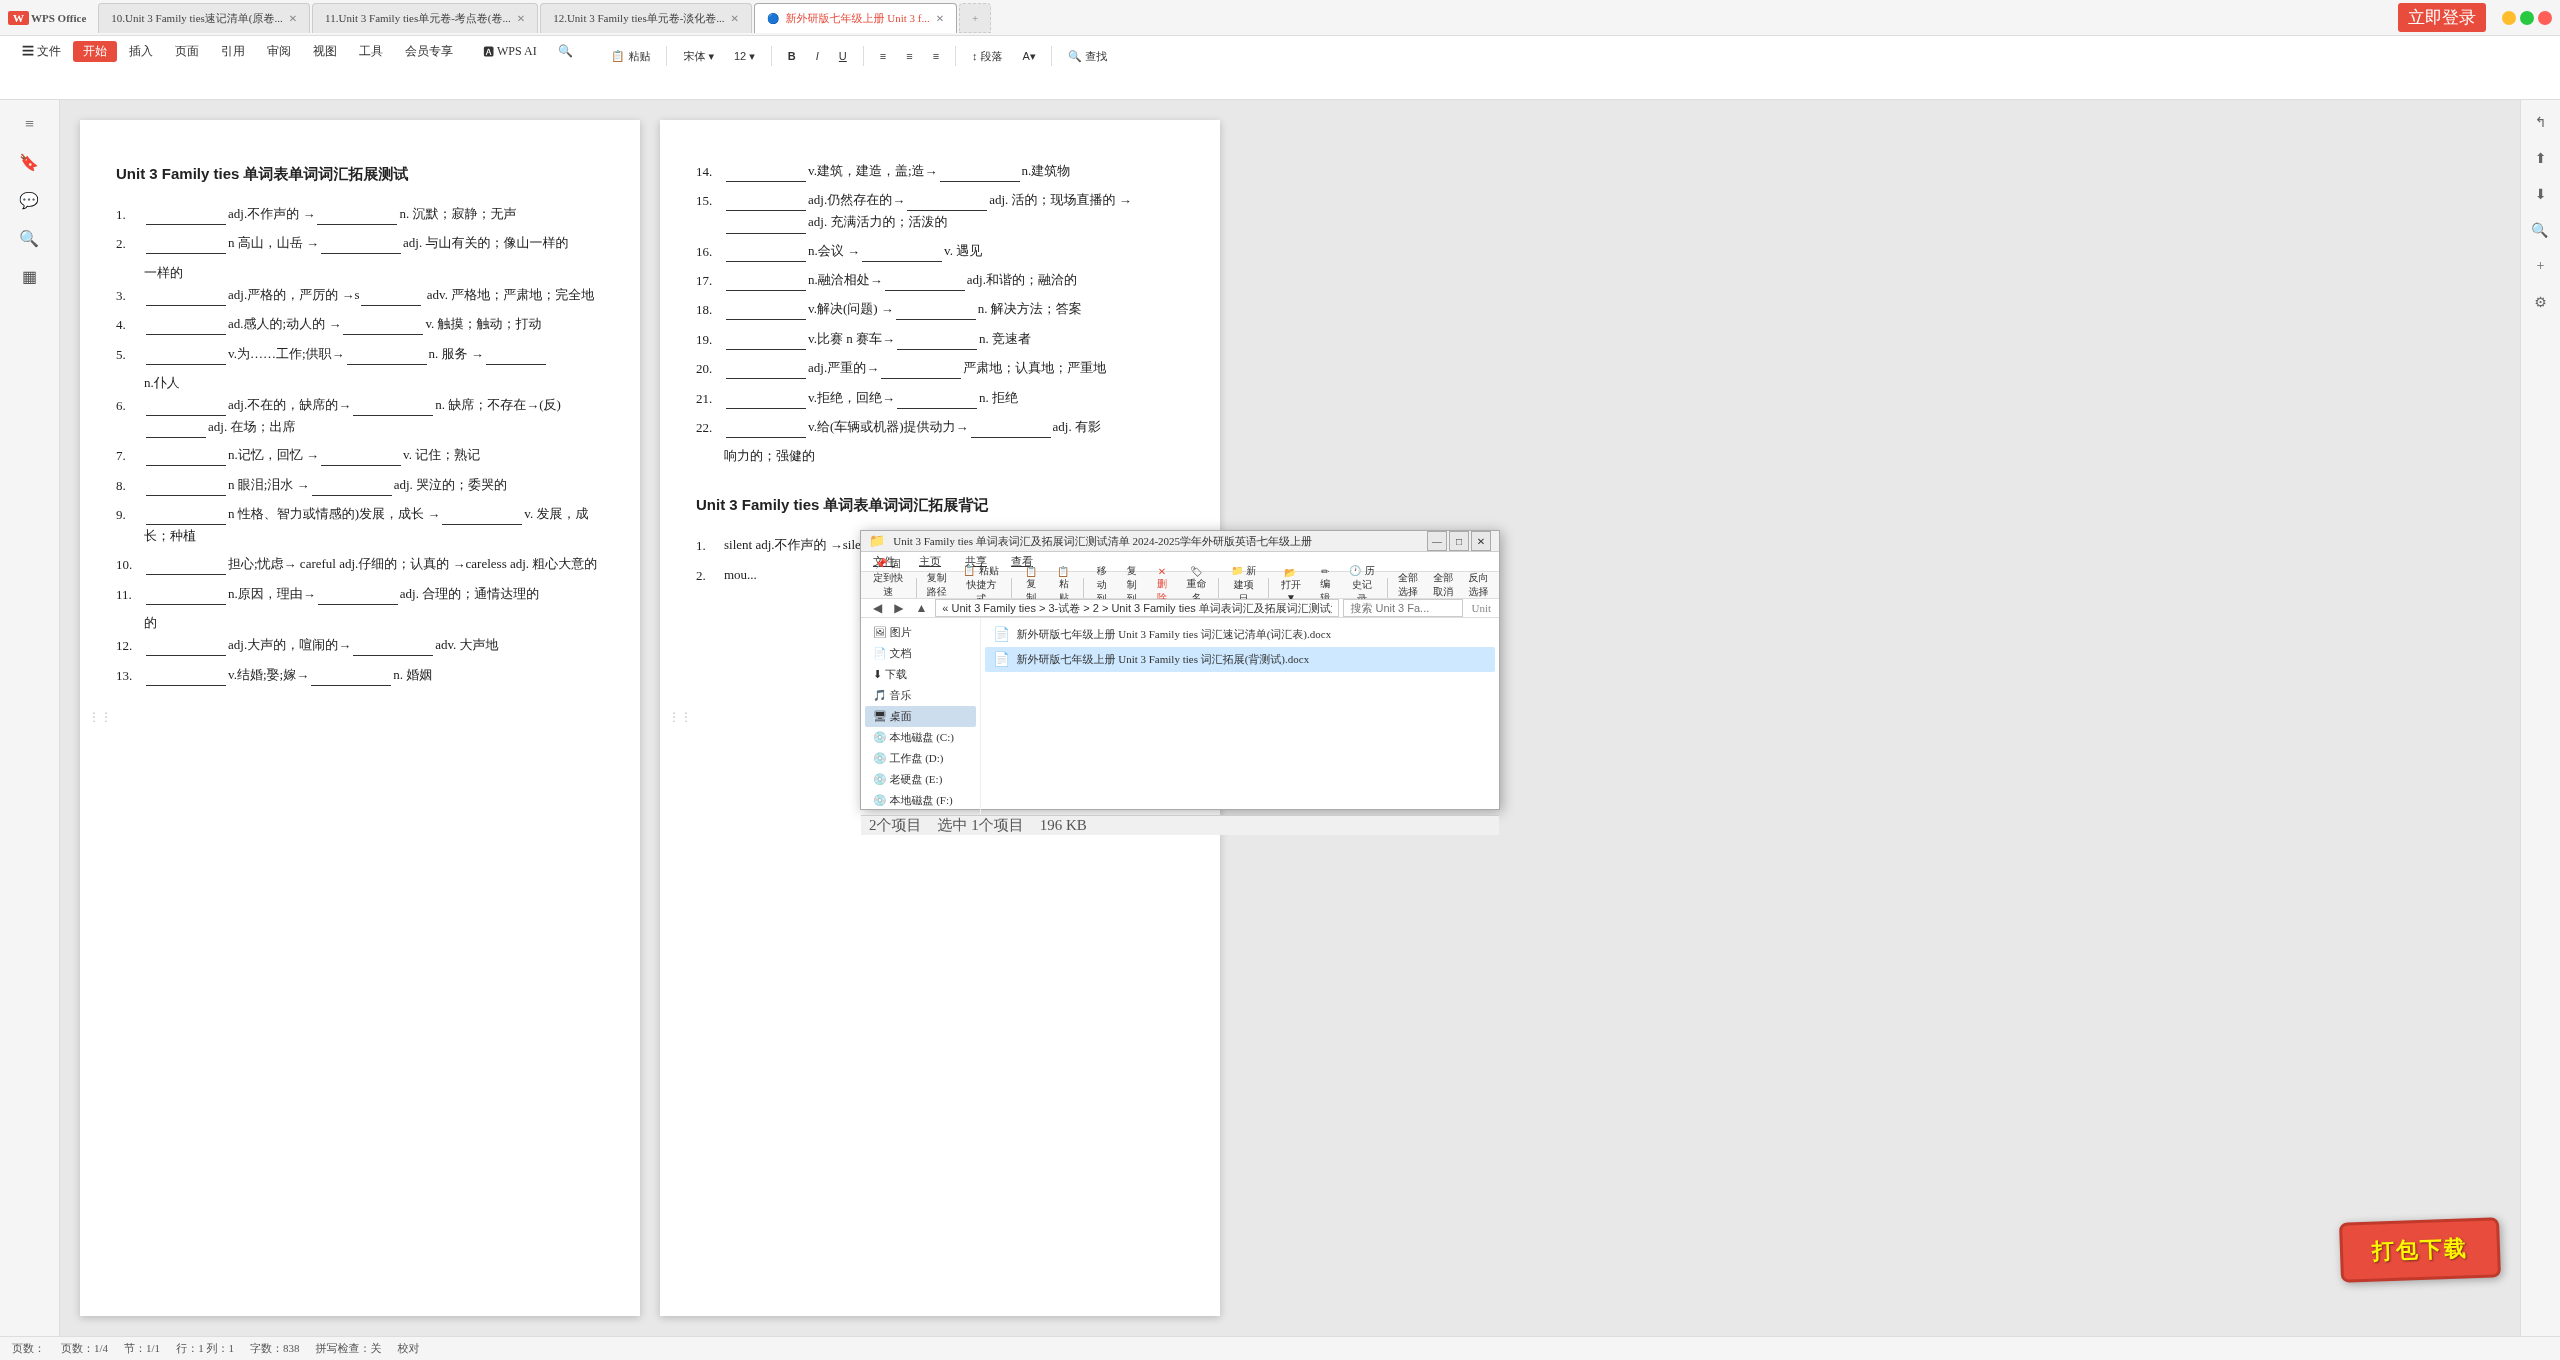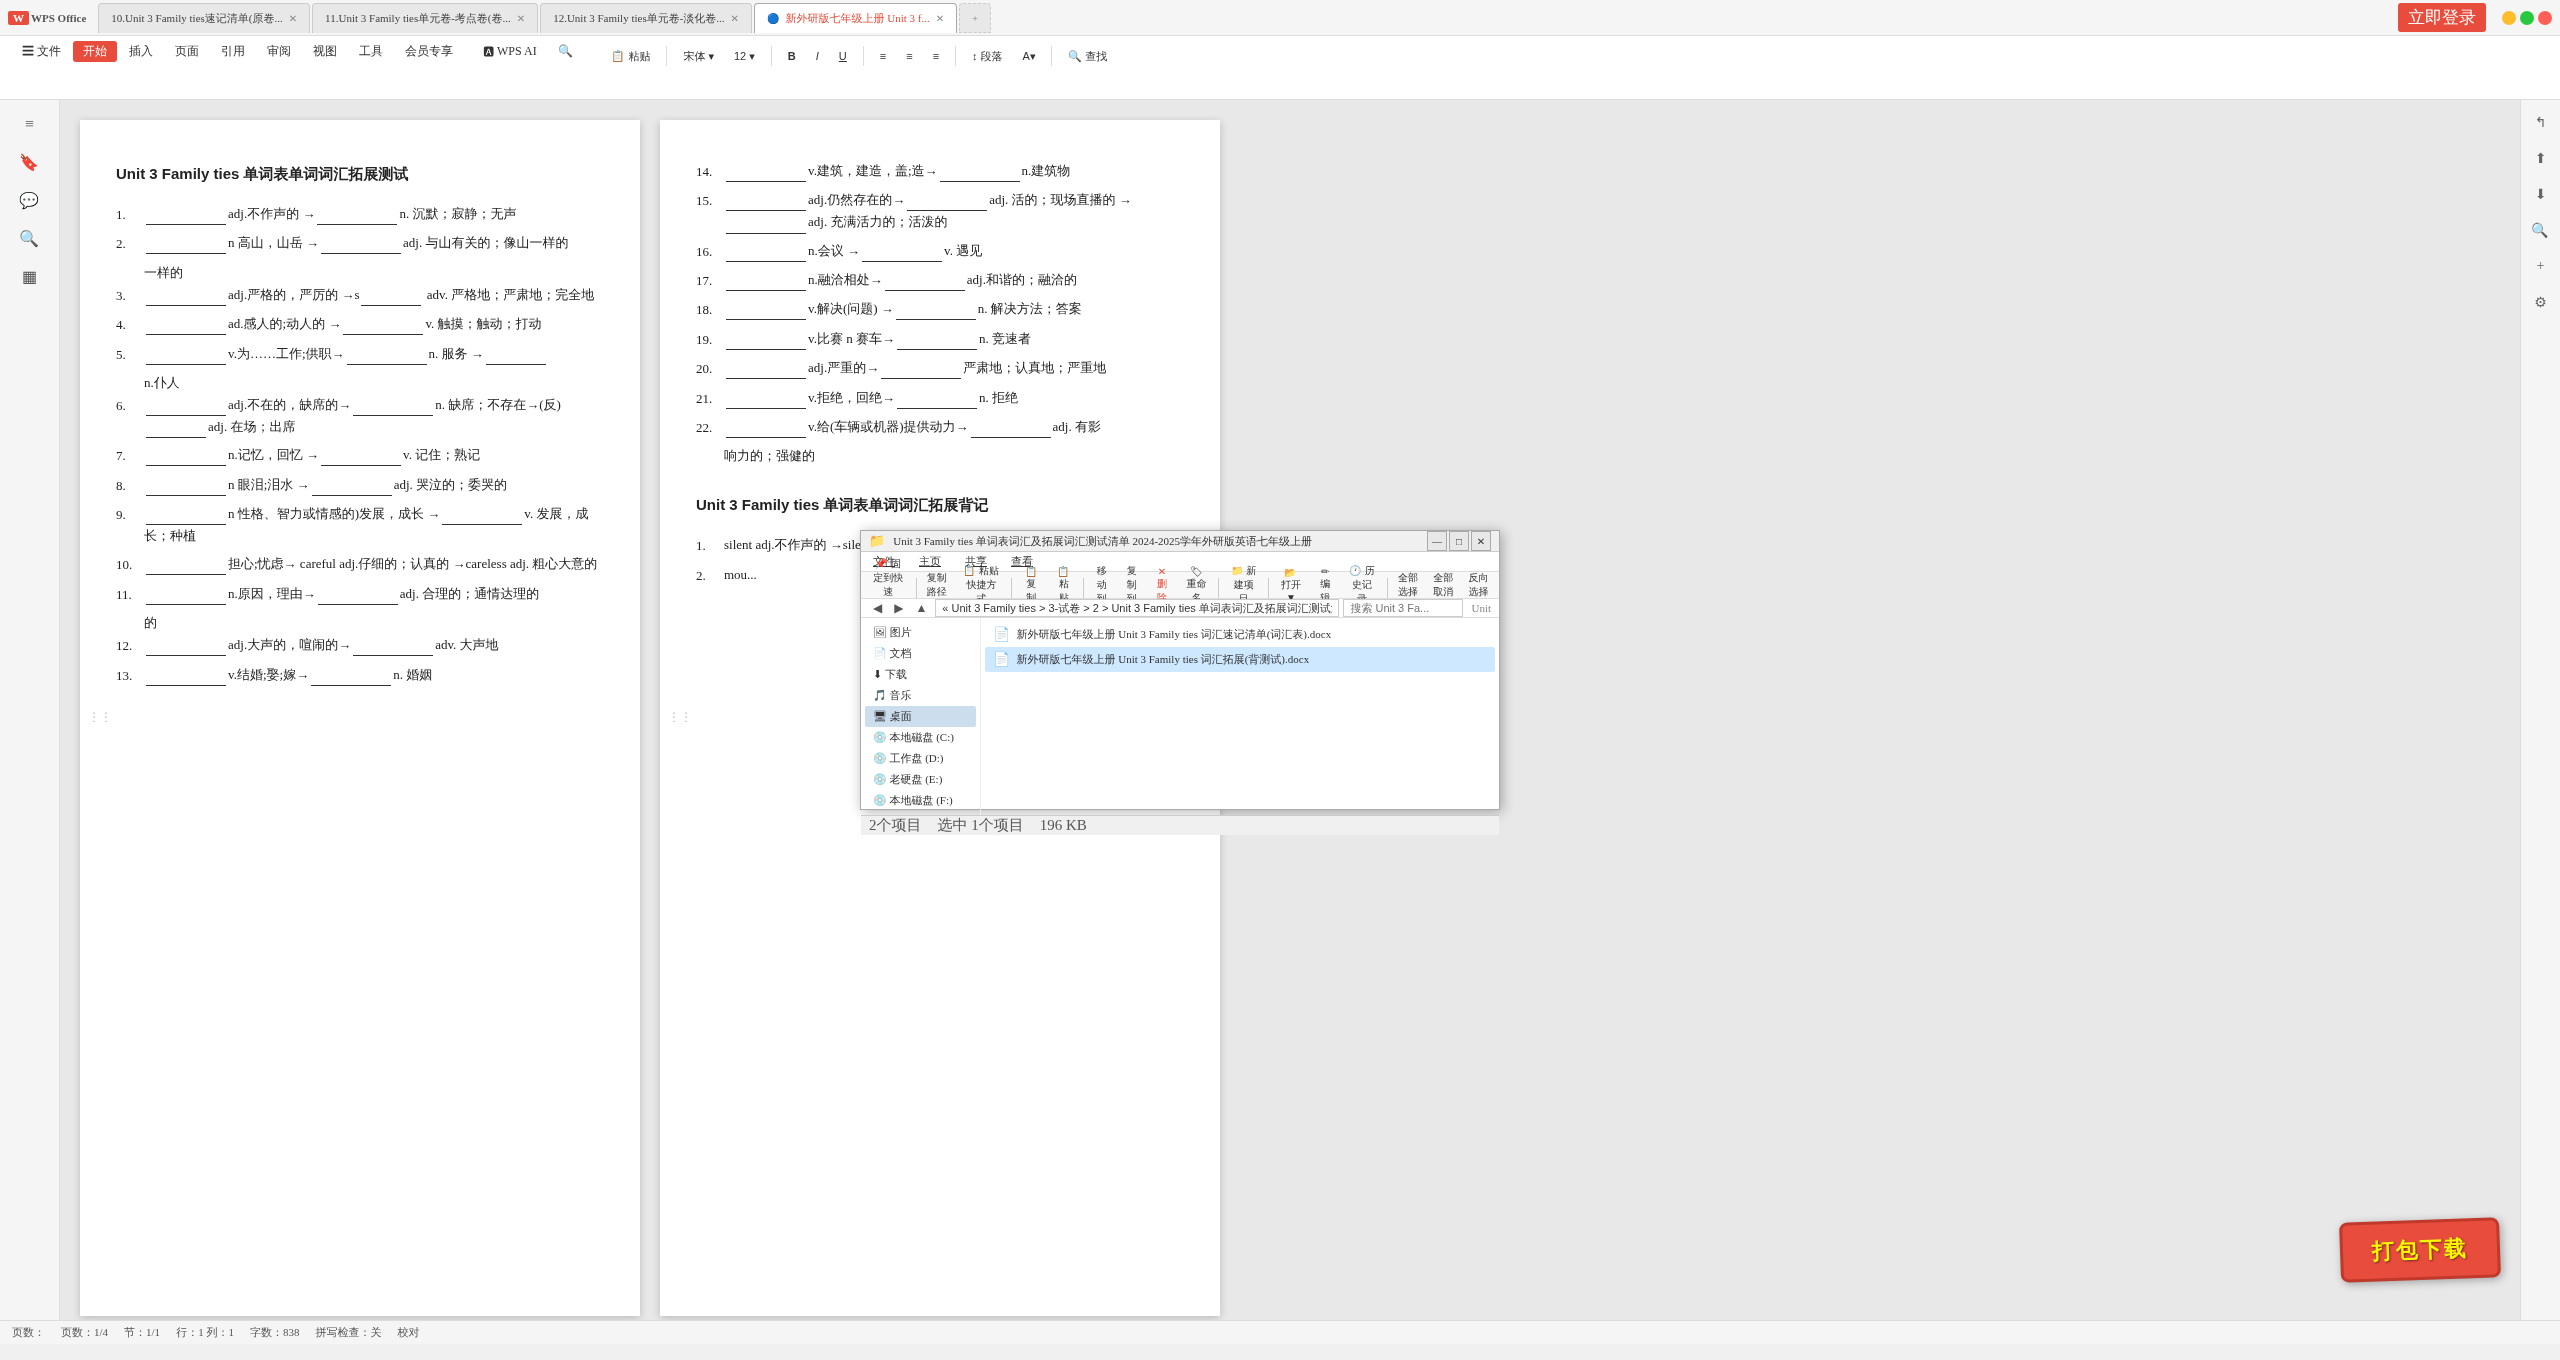--- a/index.html
+++ b/index.html
@@ -261,21 +261,21 @@
       height: 24px;
       background: #f5f5f5;
       border-top: 1px solid #ddd;
       display: flex;
       align-items: center;
       padding: 0 12px;
       font-size: 11px;
       color: #555;
       gap: 16px;
       position: absolute;
-      bottom: 16px;
+      bottom: 0;
       left: 0;
       right: 0;
     }
 
     
     .file-explorer {
       position: absolute;
       left: 860px;
       top: 530px;
       width: 640px;

